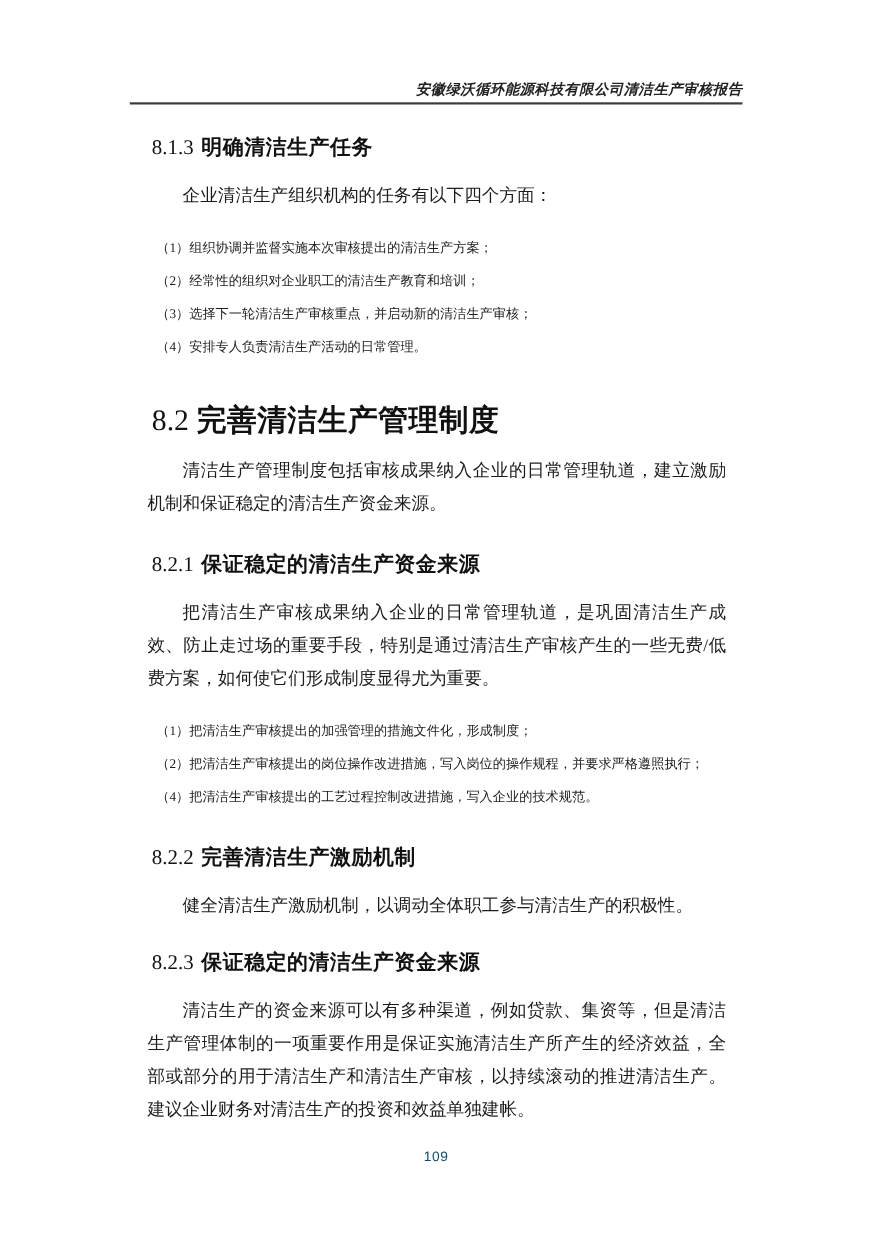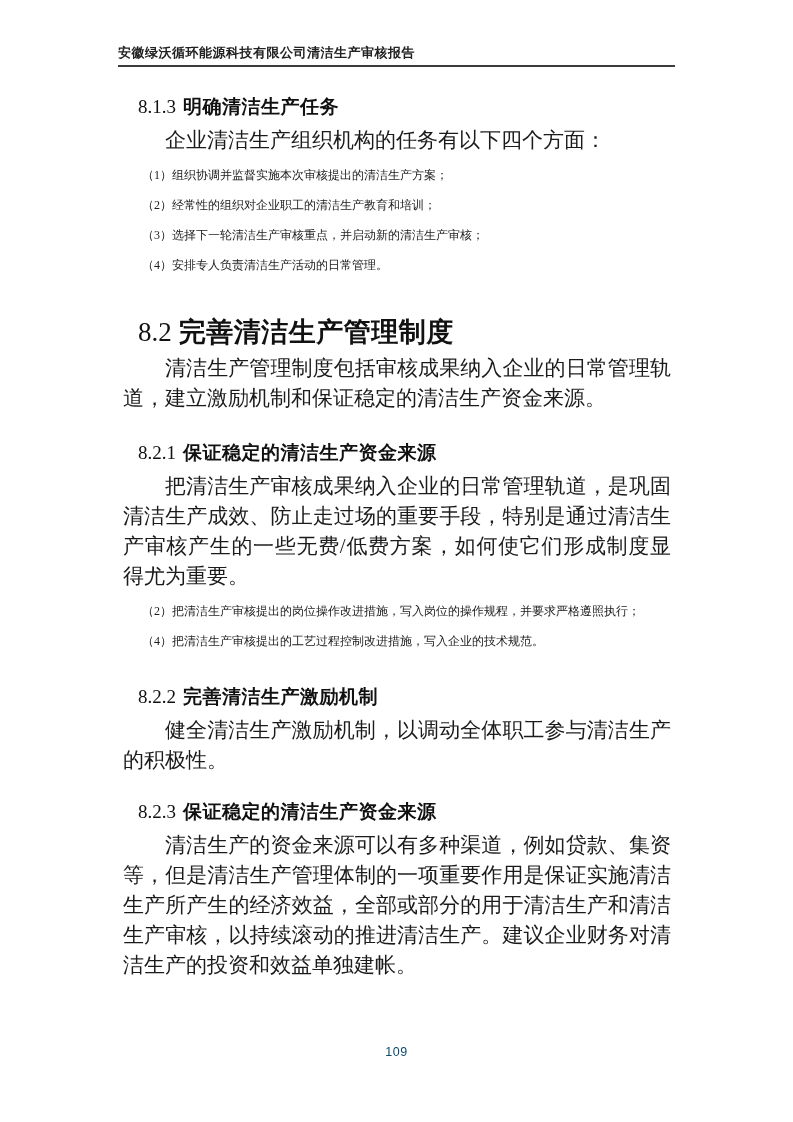--- a/index.html
+++ b/index.html
@@ -13,22 +13,23 @@
     height: 1122px;
     background: #ffffff;
     color: #1b1b1b;
     font-family: "Liberation Serif", "DejaVu Serif", serif;
     overflow: hidden;
     box-sizing: border-box;
   }
   
   .doc-header {
     margin: 0 118px;
-    padding-top: 44px;
-    text-align: left;
+    padding-top: 72px;
+    text-align: right;
+    font-style: italic;
   }
   .doc-header .header-title {
     display: block;
     font-size: 13px;
     line-height: 18px;
     font-weight: bold;
     letter-spacing: 0.5px;
     color: #222;
   }
   .header-rule {
@@ -59,22 +60,22 @@
     font-weight: normal;
     margin-right: 7px;
     margin-left: 20px;
   }
   .sec .sec-title {
     font-family: "Liberation Sans", "DejaVu Sans", sans-serif;
     font-weight: bold;
     letter-spacing: 0.5px;
   }
   p.body {
-    margin: 5px;
-    font-size: 21px;
+    margin: 16px;
+    font-size: 16px;
     line-height: 30px;
     text-align: justify;
   }
   p.indent {
     text-indent: 2em;
   }
   .mt-hd { margin-top: 14px; }      
   .mt-big { margin-top: 28px; }     
   .mt-sm { margin-top: 10px; }
   .mt-xs { margin-top: 12px; }
@@ -135,20 +136,21 @@
 
     <p class="body indent mt-big">清洁生产管理制度包括审核成果纳入企业的日常管理轨道，建立激励机制和保证稳定的清洁生产资金来源。</p>
 
     <h3 class="sec">
       <span class="sec-num">8.2.1</span><span class="sec-title">保证稳定的清洁生产资金来源</span>
     </h3>
 
     <p class="body indent mt-sm">把清洁生产审核成果纳入企业的日常管理轨道，是巩固清洁生产成效、防止走过场的重要手段，特别是通过清洁生产审核产生的一些无费/低费方案，如何使它们形成制度显得尤为重要。</p>
 
     <ul class="plain">
+      <li>（1）把清洁生产审核提出的加强管理的措施文件化，形成制度；</li>
       <li>（2）把清洁生产审核提出的岗位操作改进措施，写入岗位的操作规程，并要求严格遵照执行；</li>
       <li>（4）把清洁生产审核提出的工艺过程控制改进措施，写入企业的技术规范。</li>
     </ul>
 
     <h3 class="sec" style="margin-top:28px">
       <span class="sec-num">8.2.2</span><span class="sec-title">完善清洁生产激励机制</span>
     </h3>
 
     <p class="body indent mt-xs">健全清洁生产激励机制，以调动全体职工参与清洁生产的积极性。</p>
 

